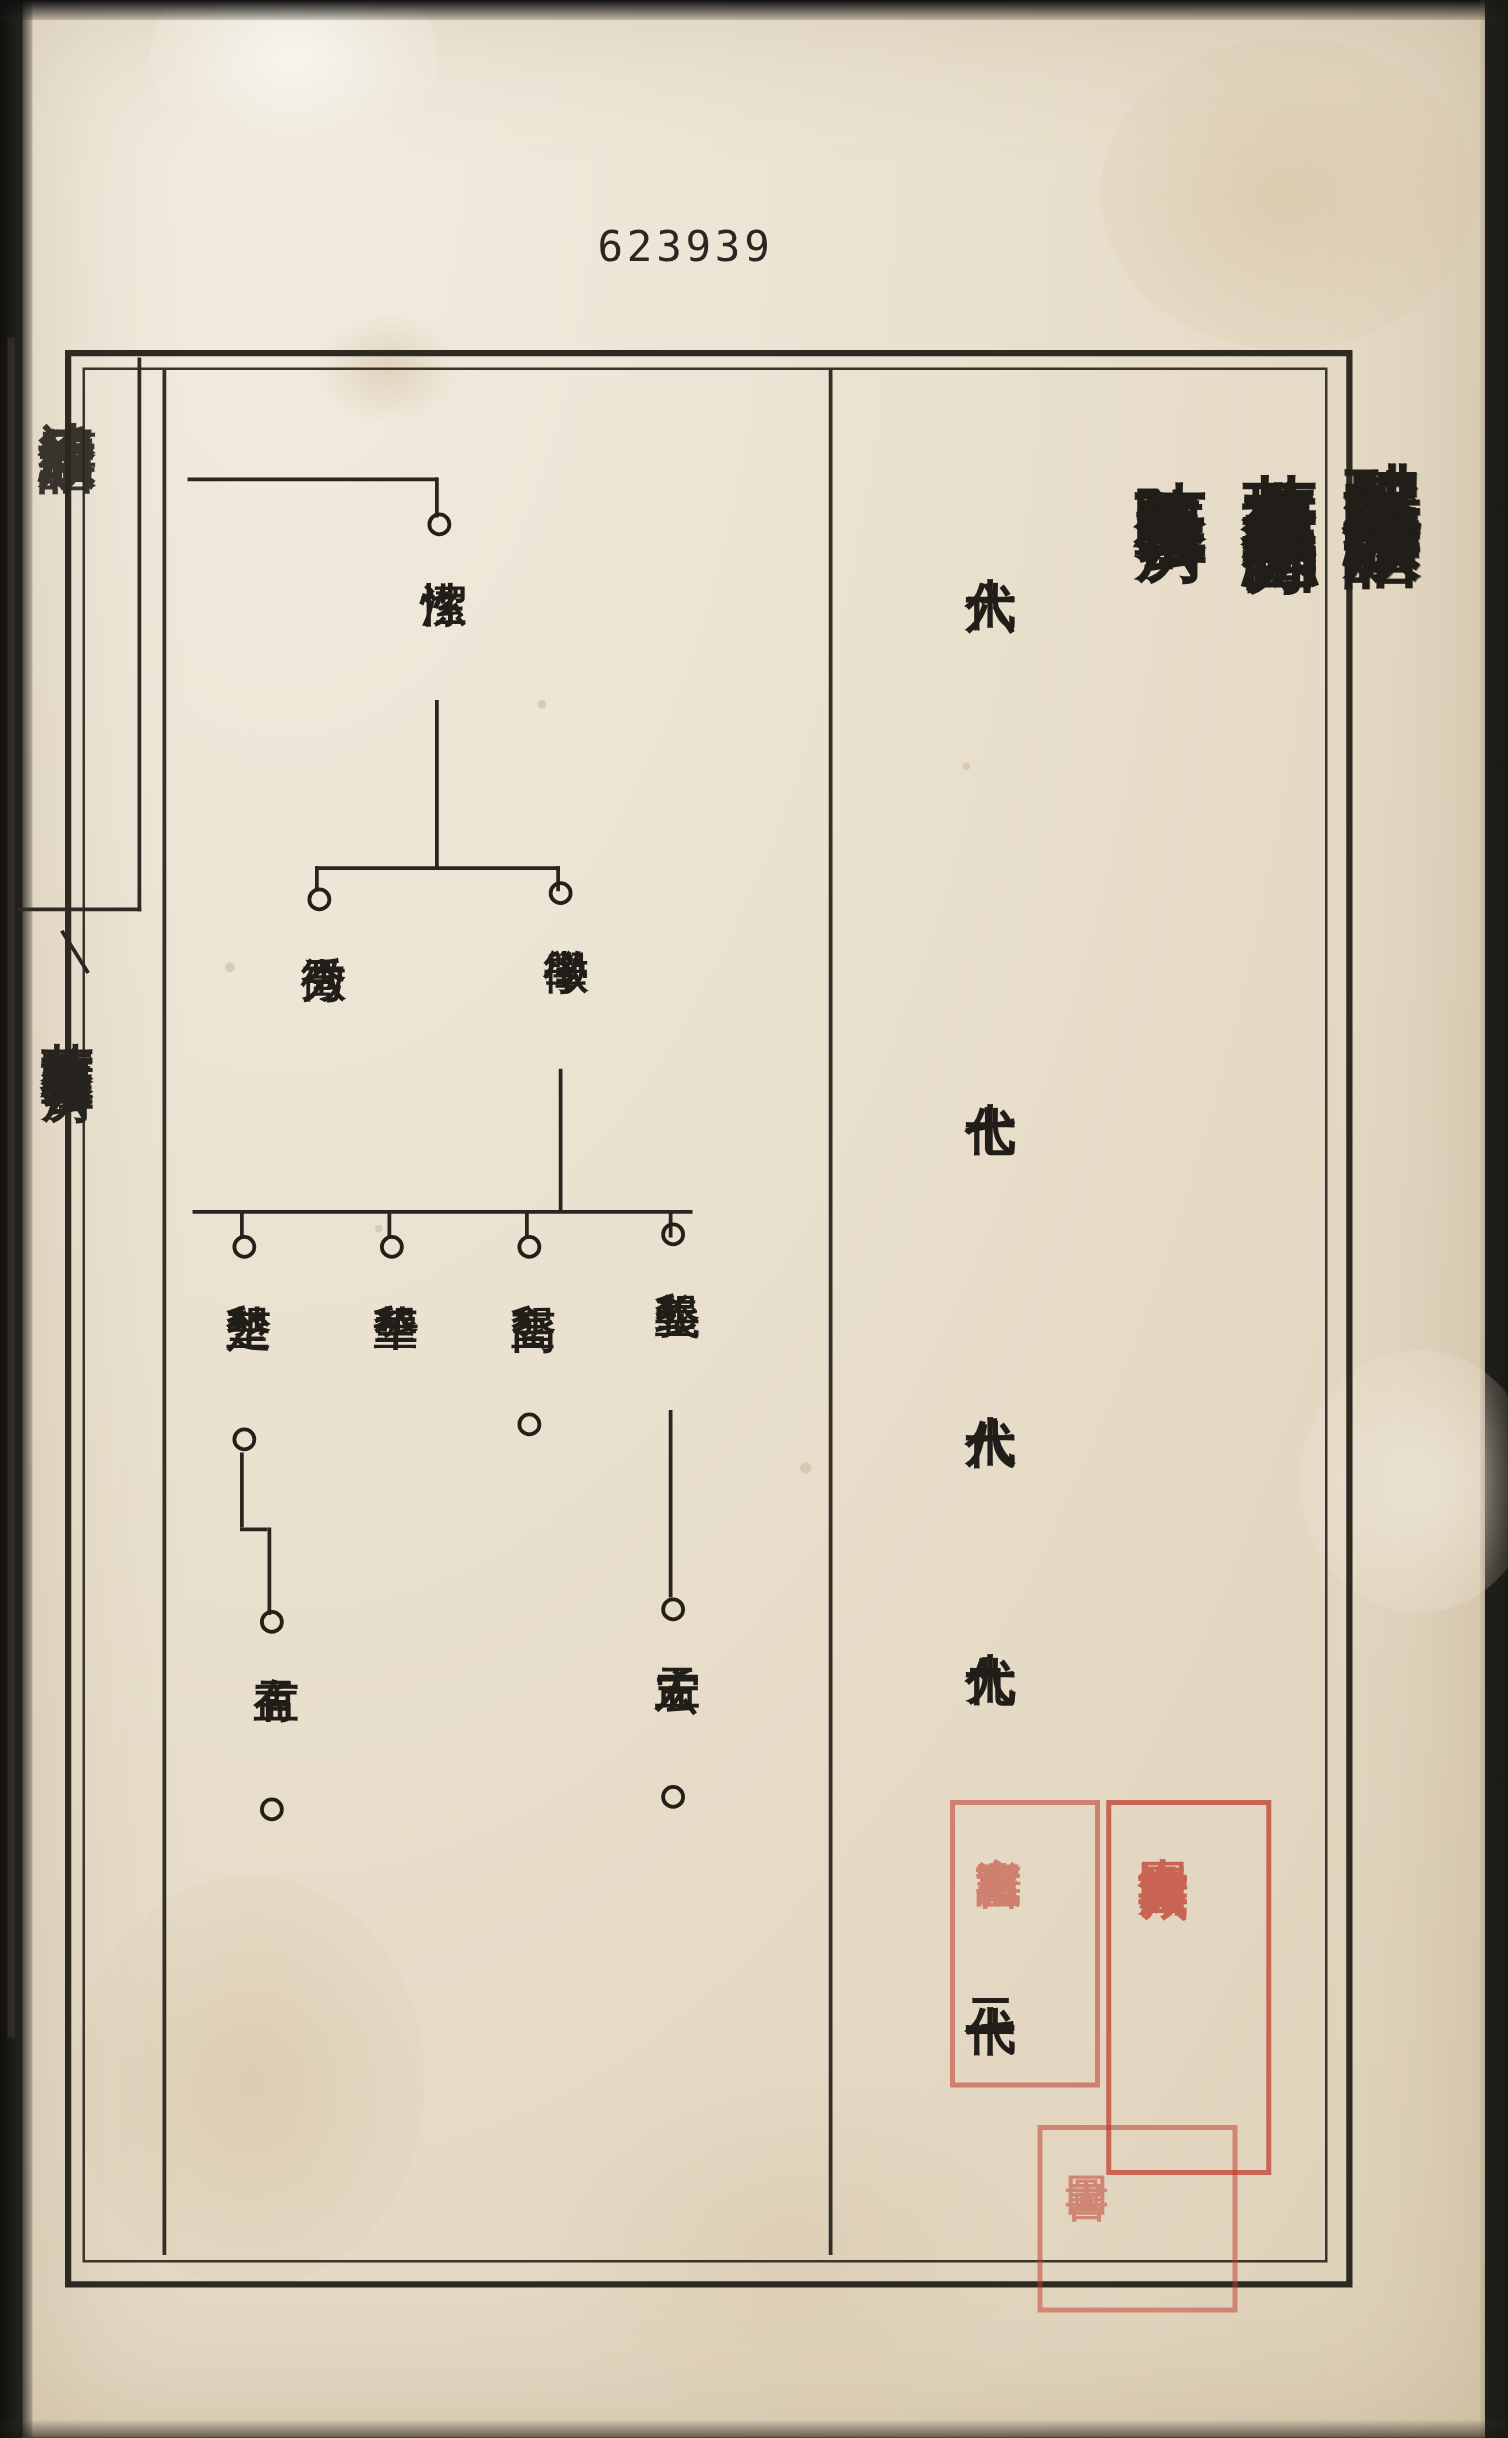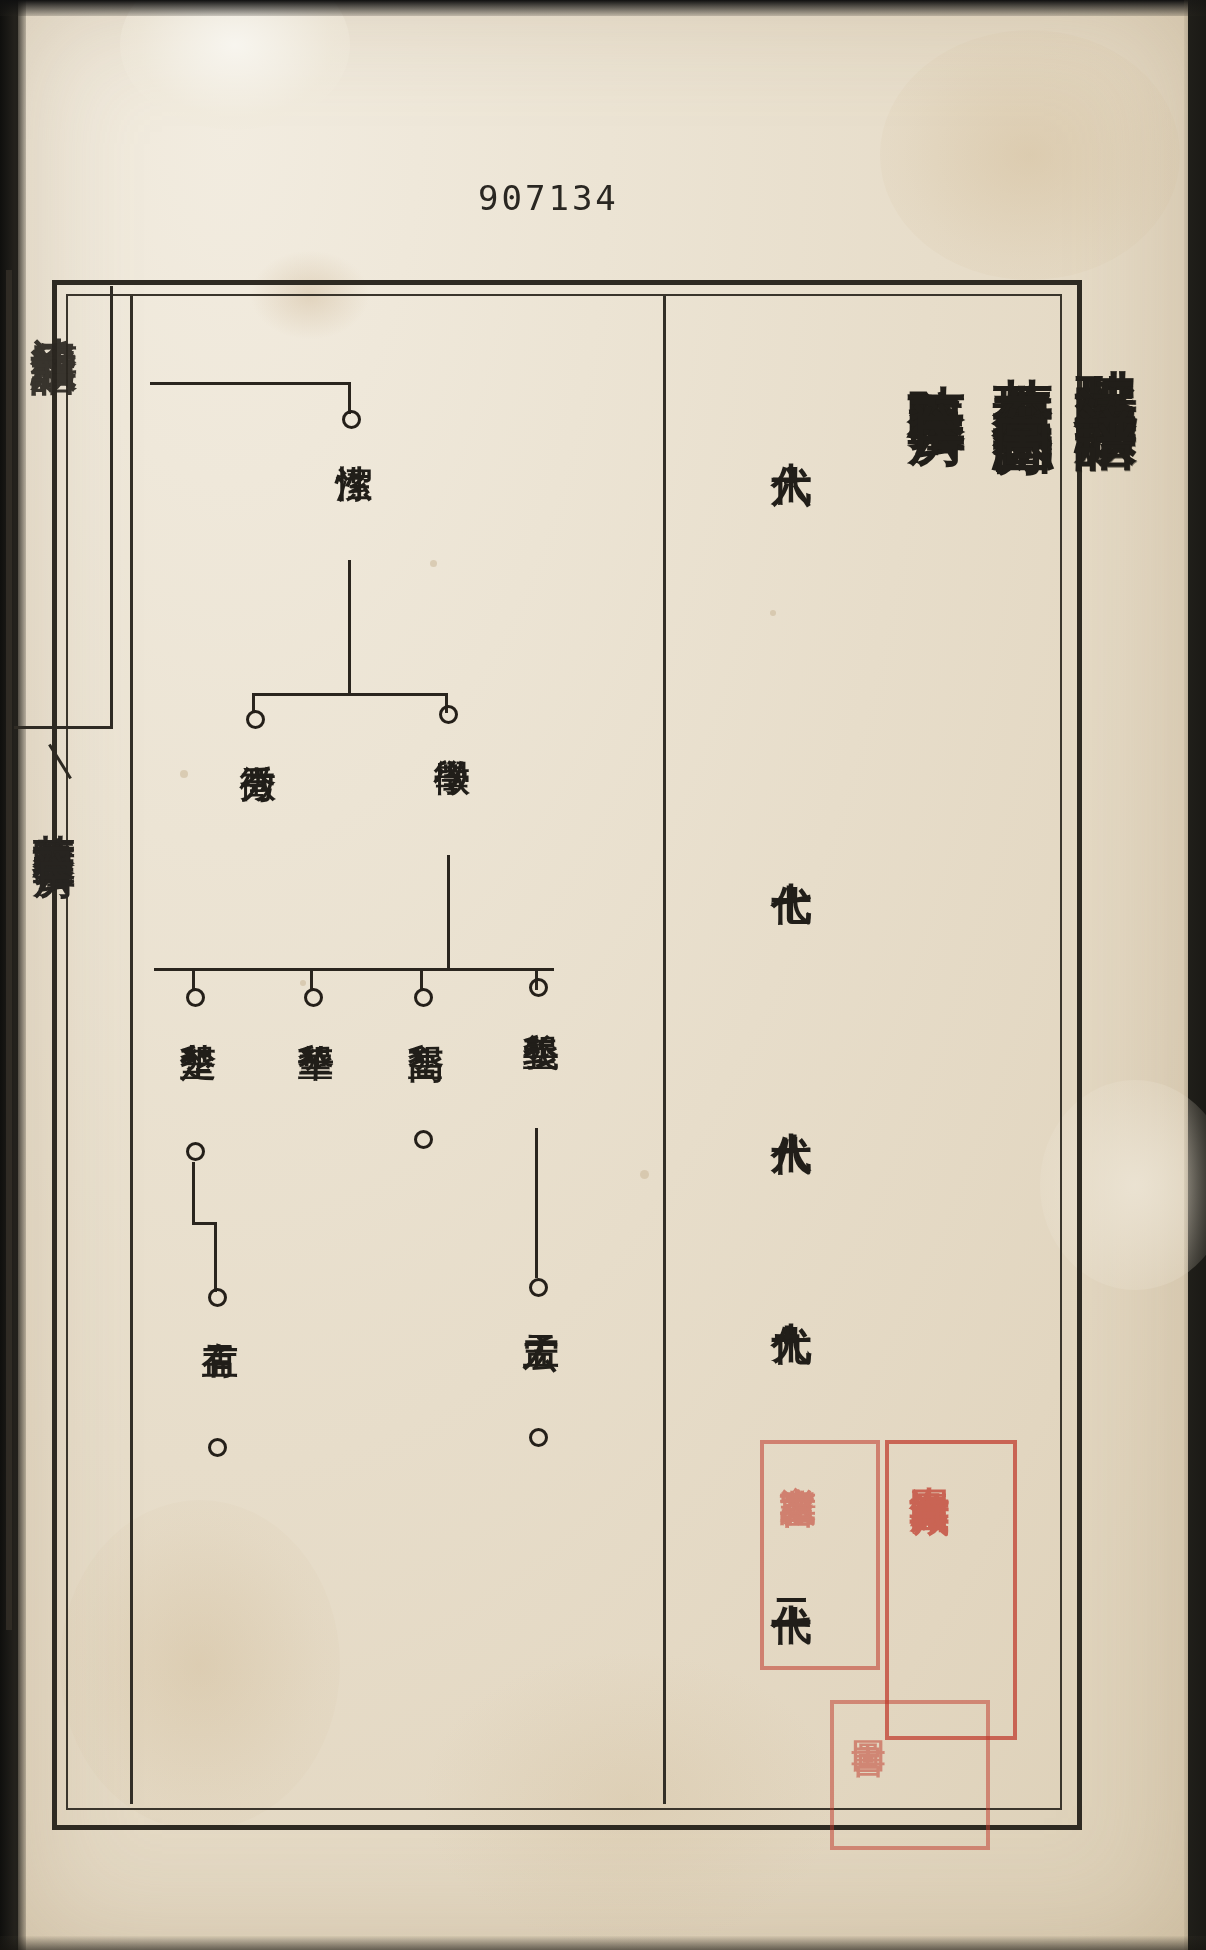--- a/index.html
+++ b/index.html
@@ -262,21 +262,21 @@
   <div class="stain s3"></div>
   <div class="stain s4"></div>
   <div class="stain s5"></div>
   <div class="stain s6"></div>
 
   <div class="left-dark"></div>
   <div class="top-dark"></div>
   <div class="right-edge"></div>
   <div class="bottom-edge"></div>
 
-  <div class="archive-no">907134</div>
+  <div class="archive-no">623939</div>
 
   <div class="frame-outer"></div>
   <div class="frame-inner"></div>
   <div class="col-div-1"></div>
   <div class="col-div-2"></div>
 
   <div class="v title-main">醴北坪上漆氏續修族譜</div>
   <div class="v title-sub">荷塘支分十六代至二十代垂絲分圖</div>
   <div class="v title-branch">映美公植下翠公房</div>
 

